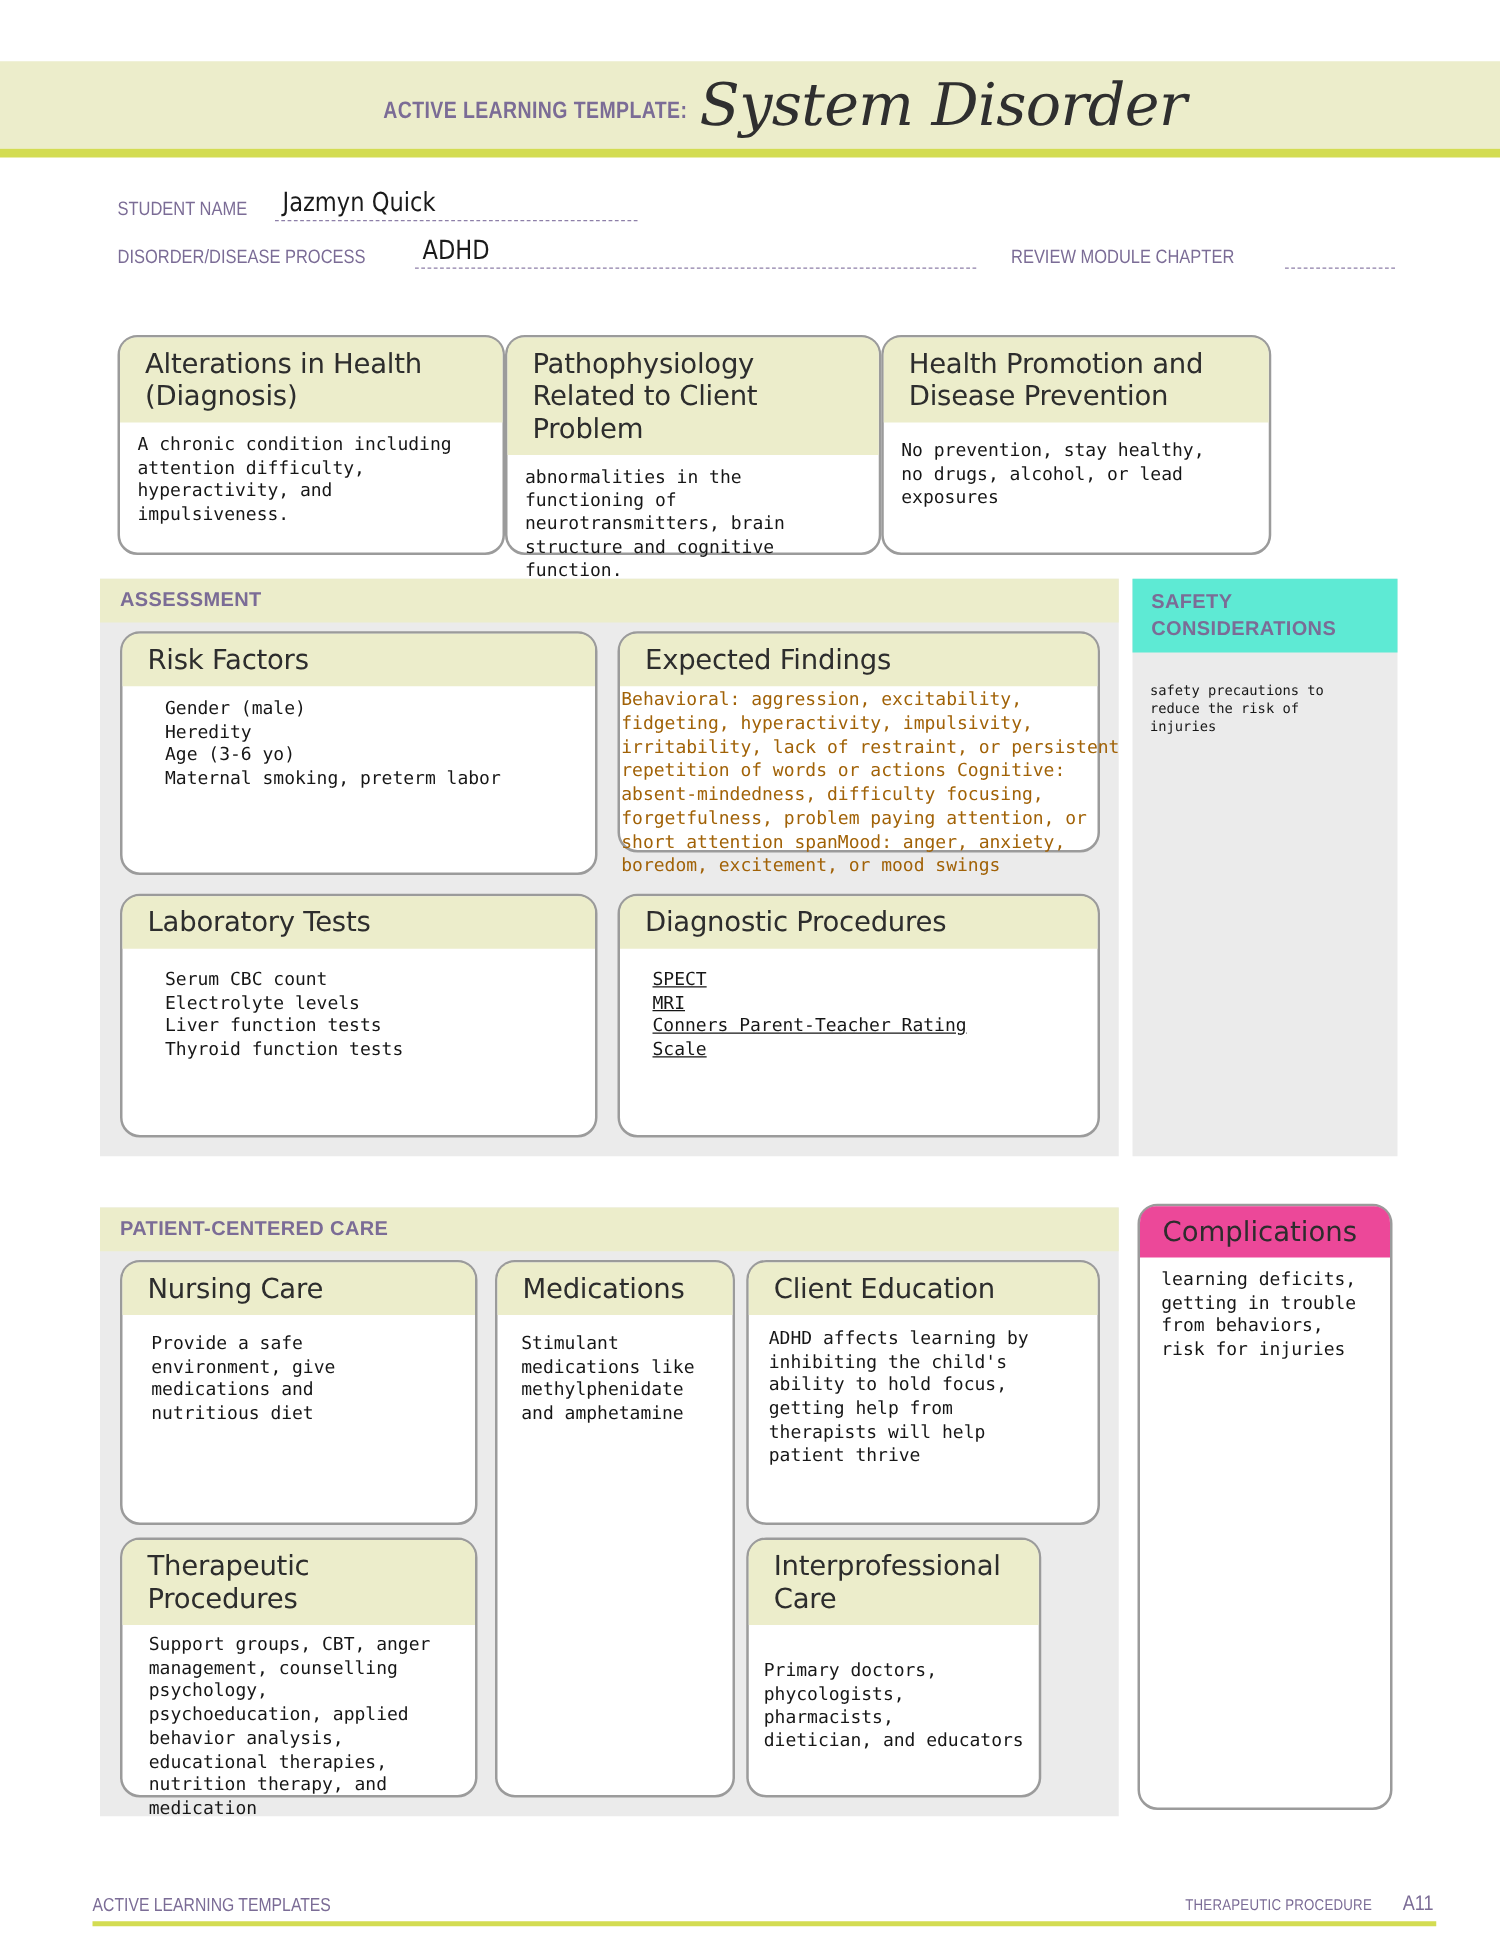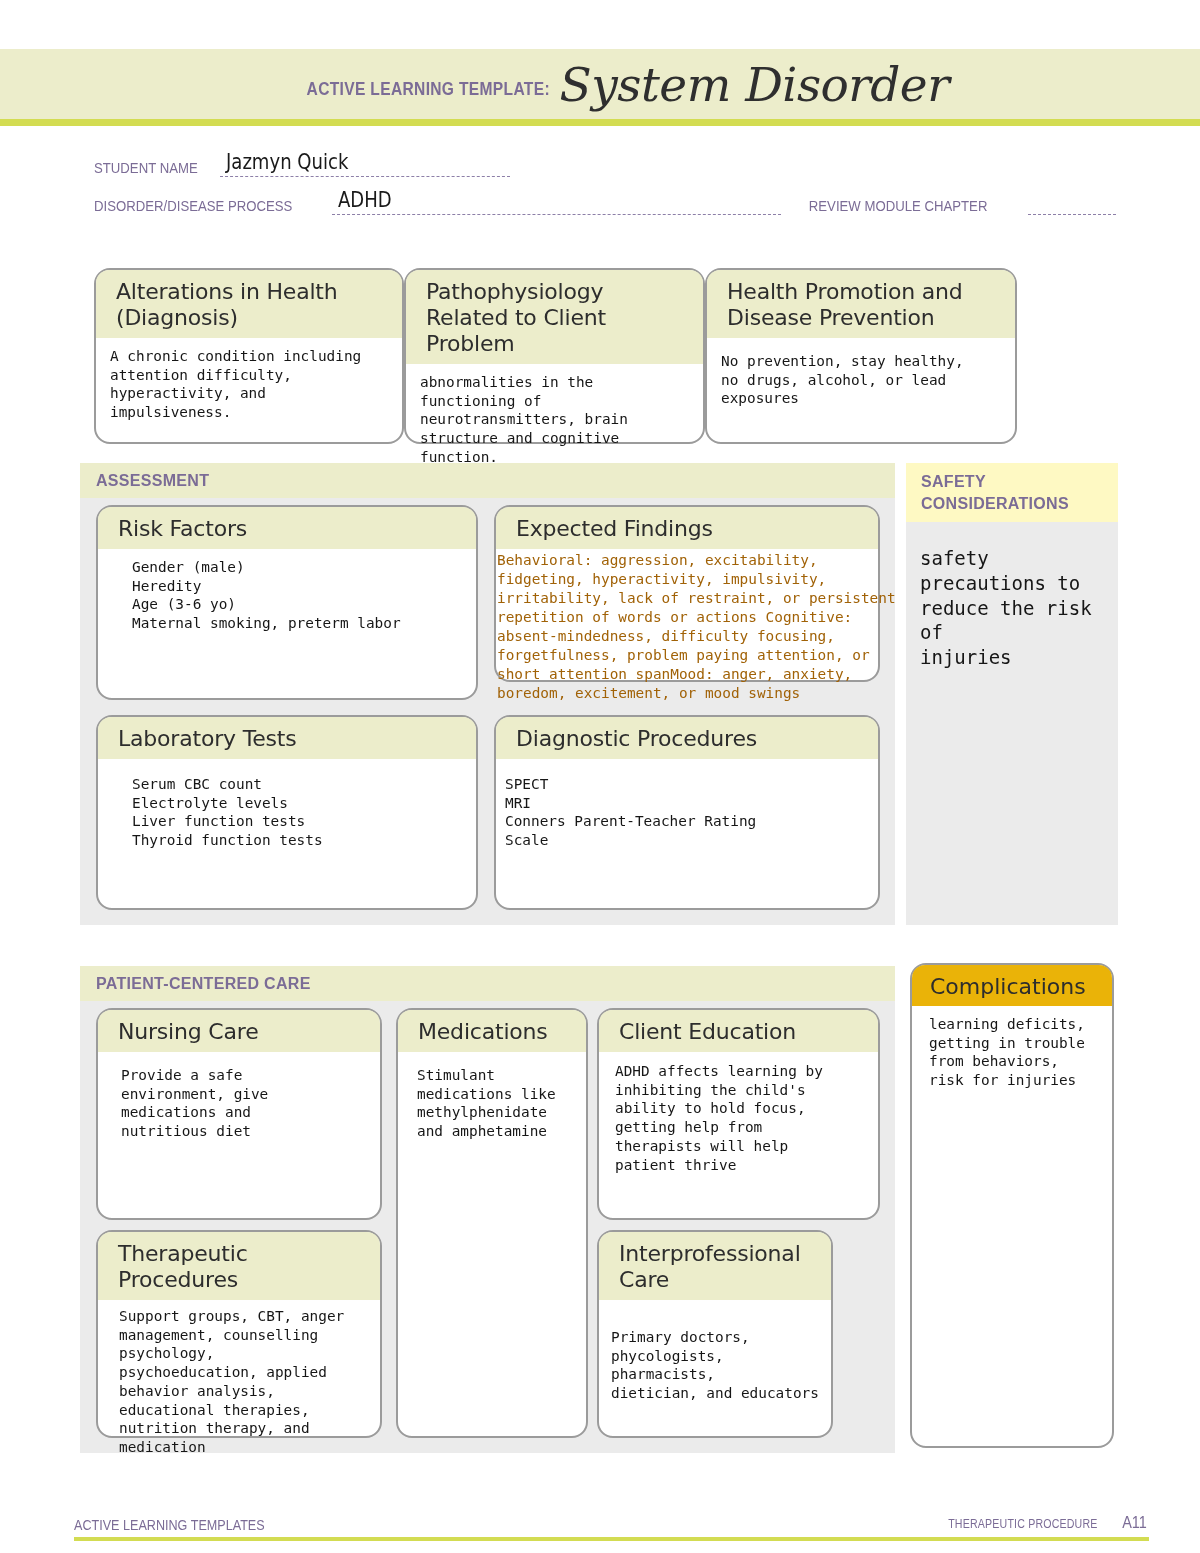--- a/index.html
+++ b/index.html
@@ -179,29 +179,29 @@
   }
 
   
   .safety-panel {
     position: absolute;
     left: 906px; top: 463px;
     width: 212px; height: 462px;
     background: #ebebeb;
   }
   .safety-head {
-    background: #fef9c3;
+    background: #5eead4;
     padding: 8px 10px 8px 15px;
     box-sizing: border-box;
   }
   .safety-head .section-label { display: block; line-height: 1.35; }
   .safety-body {
     padding: 24px 8px 10px 14px;
     font-family: "DejaVu Sans Mono", monospace;
-    font-size: 19px;
+    font-size: 11px;
     line-height: 1.30;
     color: #161616;
     white-space: pre-wrap;
   }
 
   
   .pcc-panel {
     position: absolute;
     left: 80px; top: 966px;
     width: 815px; height: 487px;
@@ -221,21 +221,21 @@
   .cliented-card { position: absolute; left: 597px; top: 1008px; width: 283px; height: 212px; }
   .thera-card    { position: absolute; left: 96px; top: 1230px; width: 286px; height: 208px; }
   .inter-card    { position: absolute; left: 597px; top: 1230px; width: 236px; height: 208px; }
 
   .complications-card {
     position: absolute;
     left: 910px; top: 963px;
     width: 204px; height: 485px;
   }
   .comp-head {
-    background: #eab308;
+    background: #ec4899;
     border-radius: 13px 13px 0 0;
     padding: 9px 10px 7px 18px;
     font-family: "DejaVu Sans", sans-serif;
     font-size: 22px;
     color: #2d2d2d;
   }
 
   
   .footer {
     position: absolute;
@@ -361,21 +361,21 @@
 <div class="card lab-card">
   <div class="card-head">Laboratory Tests</div>
   <div class="card-body indent-body" style="padding-top:16px;">Serum CBC count
 Electrolyte levels
 Liver function tests
 Thyroid function tests</div>
 </div>
 
 <div class="card diag-card">
   <div class="card-head">Diagnostic Procedures</div>
-  <div class="card-body" style="padding-top:16px;padding-left:9px;">SPECT
+  <div class="card-body" style="padding-top:16px;padding-left:26px;text-decoration:underline;">SPECT
 MRI
 Conners Parent-Teacher Rating
 Scale</div>
 </div>
 
 <div class="safety-panel">
   <div class="safety-head">
     <span class="section-label">SAFETY</span>
     <span class="section-label">CONSIDERATIONS</span>
   </div>

